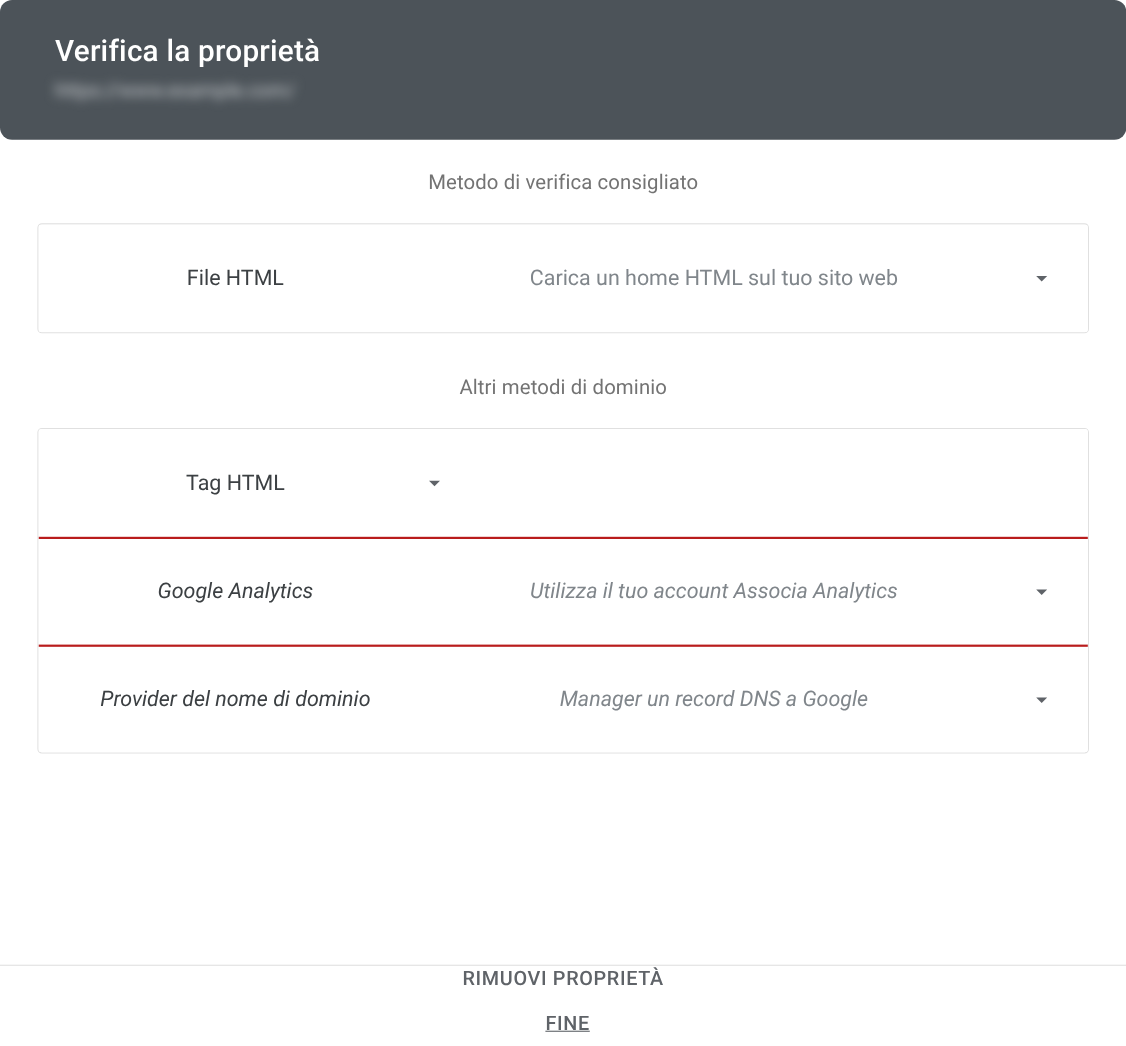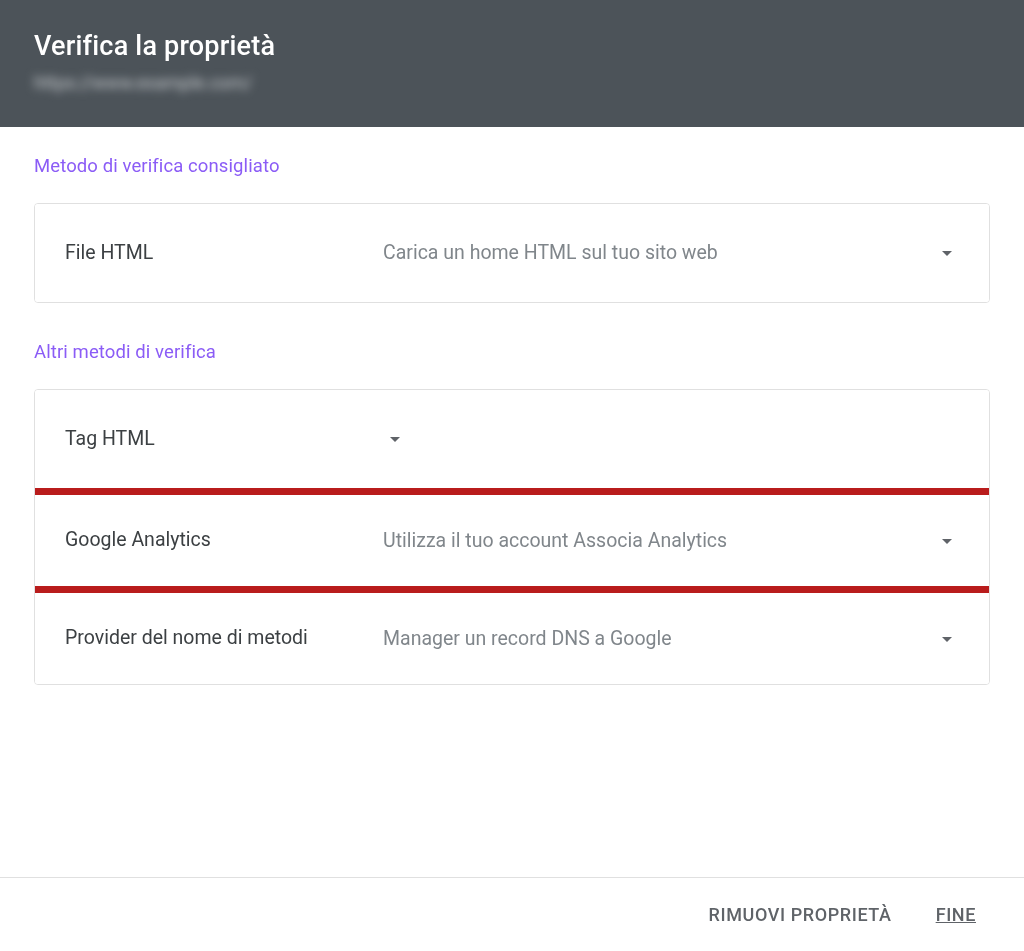--- a/index.html
+++ b/index.html
@@ -6,61 +6,65 @@
   body {
     font-family: Roboto, Arial, sans-serif;
     width: 1024px;
     height: 951px;
     background: #fff;
     overflow: hidden;
     position: relative;
   }
   .header {
     background: #4c5359;
-    padding: 30px 34px 34px 34px;
+    padding: 30px 34px 34px 50px;
     color: #fff;
+    border-radius: 11px;
   }
   .header-title {
     font-size: 27px;
     font-weight: 500;
     letter-spacing: 0.2px;
     margin-bottom: 10px;
   }
   .header-sub {
     font-size: 18px;
     color: #c9cdd0;
     filter: blur(5px);
     user-select: none;
   }
   .content {
     padding: 28px 34px 0 34px;
   }
   .section-label {
     font-size: 18.5px;
-    color: #8b5cf6;
+    color: #737373;
     font-weight: 400;
     margin-bottom: 26px;
     letter-spacing: 0.1px;
+    text-align: center;
   }
   .card-group {
     border: 1px solid #e0e0e0;
     border-radius: 4px;
     overflow: hidden;
     margin-bottom: 38px;
   }
   .card {
     display: flex;
     align-items: center;
     padding: 28px 30px;
     background: #fff;
     cursor: pointer;
     min-height: 98px;
+    text-align: center;
   }
   .card + .card {
-    border-top: 7px solid #b91c1c;
+    border-top: 2px solid #b91c1c;
+    font-style: italic;
   }
   .card-name {
     width: 318px;
     flex-shrink: 0;
     font-size: 19.5px;
     color: #3c4043;
     font-weight: 400;
     padding-right: 20px;
     line-height: 1.35;
   }
@@ -83,20 +87,21 @@
     bottom: 0;
     left: 0;
     right: 0;
     height: 74px;
     border-top: 1px solid #e0e0e0;
     display: flex;
     align-items: center;
     justify-content: flex-end;
     padding: 0 30px;
     background: #fff;
+    flex-direction: column;
   }
   .footer-btn {
     font-size: 18px;
     font-weight: 500;
     color: #5f6368;
     letter-spacing: 0.6px;
     padding: 10px 18px;
     cursor: pointer;
     text-transform: uppercase;
   }
@@ -117,38 +122,38 @@
   <div class="card-group">
     <div class="card">
       <div class="card-name">File HTML</div>
       <div class="card-desc">Carica un home HTML sul tuo sito web</div>
       <svg class="chevron" viewBox="0 0 24 24">
           <path d="M7 10l5 5 5-5z"></path>
         </svg>
     </div>
   </div>
 
-  <div class="section-label">Altri metodi di verifica</div>
+  <div class="section-label">Altri metodi di dominio</div>
 
   <div class="card-group">
     <div class="card">
       <div class="card-name">Tag HTML</div>
       <svg class="chevron" viewBox="0 0 24 24">
           <path d="M7 10l5 5 5-5z"></path>
         </svg>
     </div>
     <div class="card">
       <div class="card-name">Google Analytics</div>
       <div class="card-desc">Utilizza il tuo account Associa Analytics</div>
       <svg class="chevron" viewBox="0 0 24 24">
           <path d="M7 10l5 5 5-5z"></path>
         </svg>
     </div>
     <div class="card">
-      <div class="card-name">Provider del nome di metodi</div>
+      <div class="card-name">Provider del nome di dominio</div>
       <div class="card-desc">Manager un record DNS a Google</div>
       <svg class="chevron" viewBox="0 0 24 24">
           <path d="M7 10l5 5 5-5z"></path>
         </svg>
     </div>
   </div>
 
 </div>
 
 <div class="footer">

